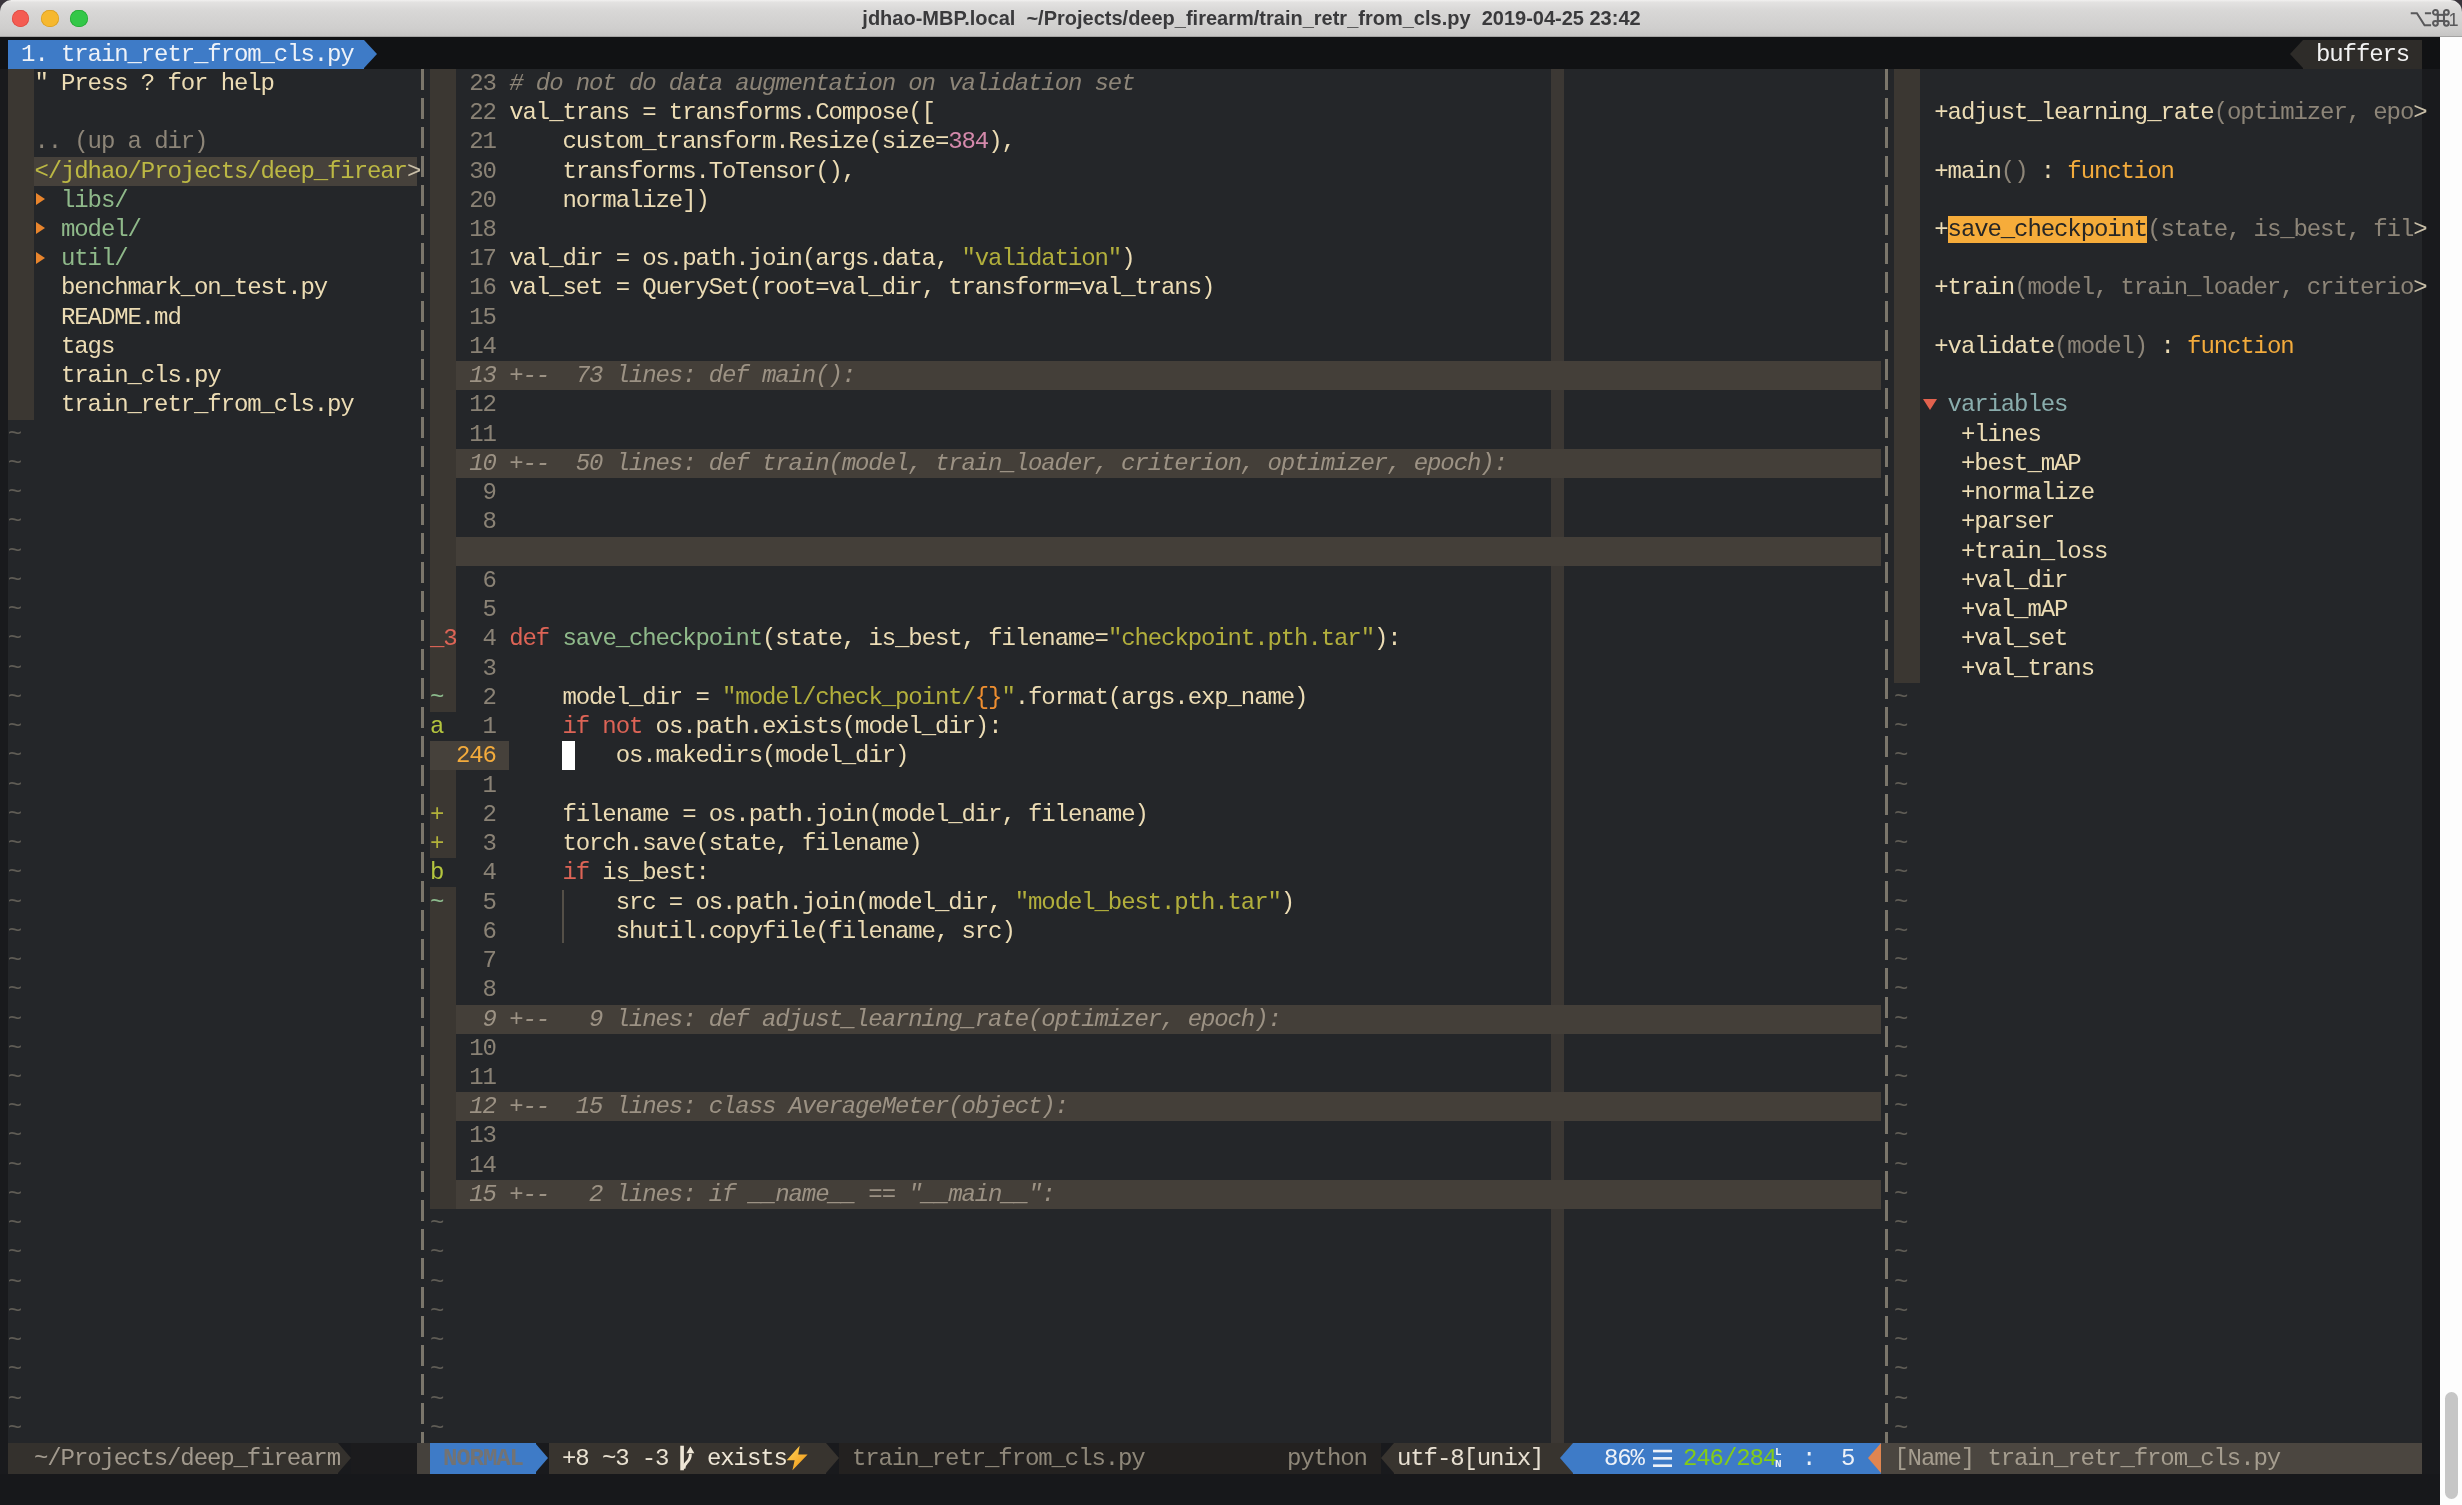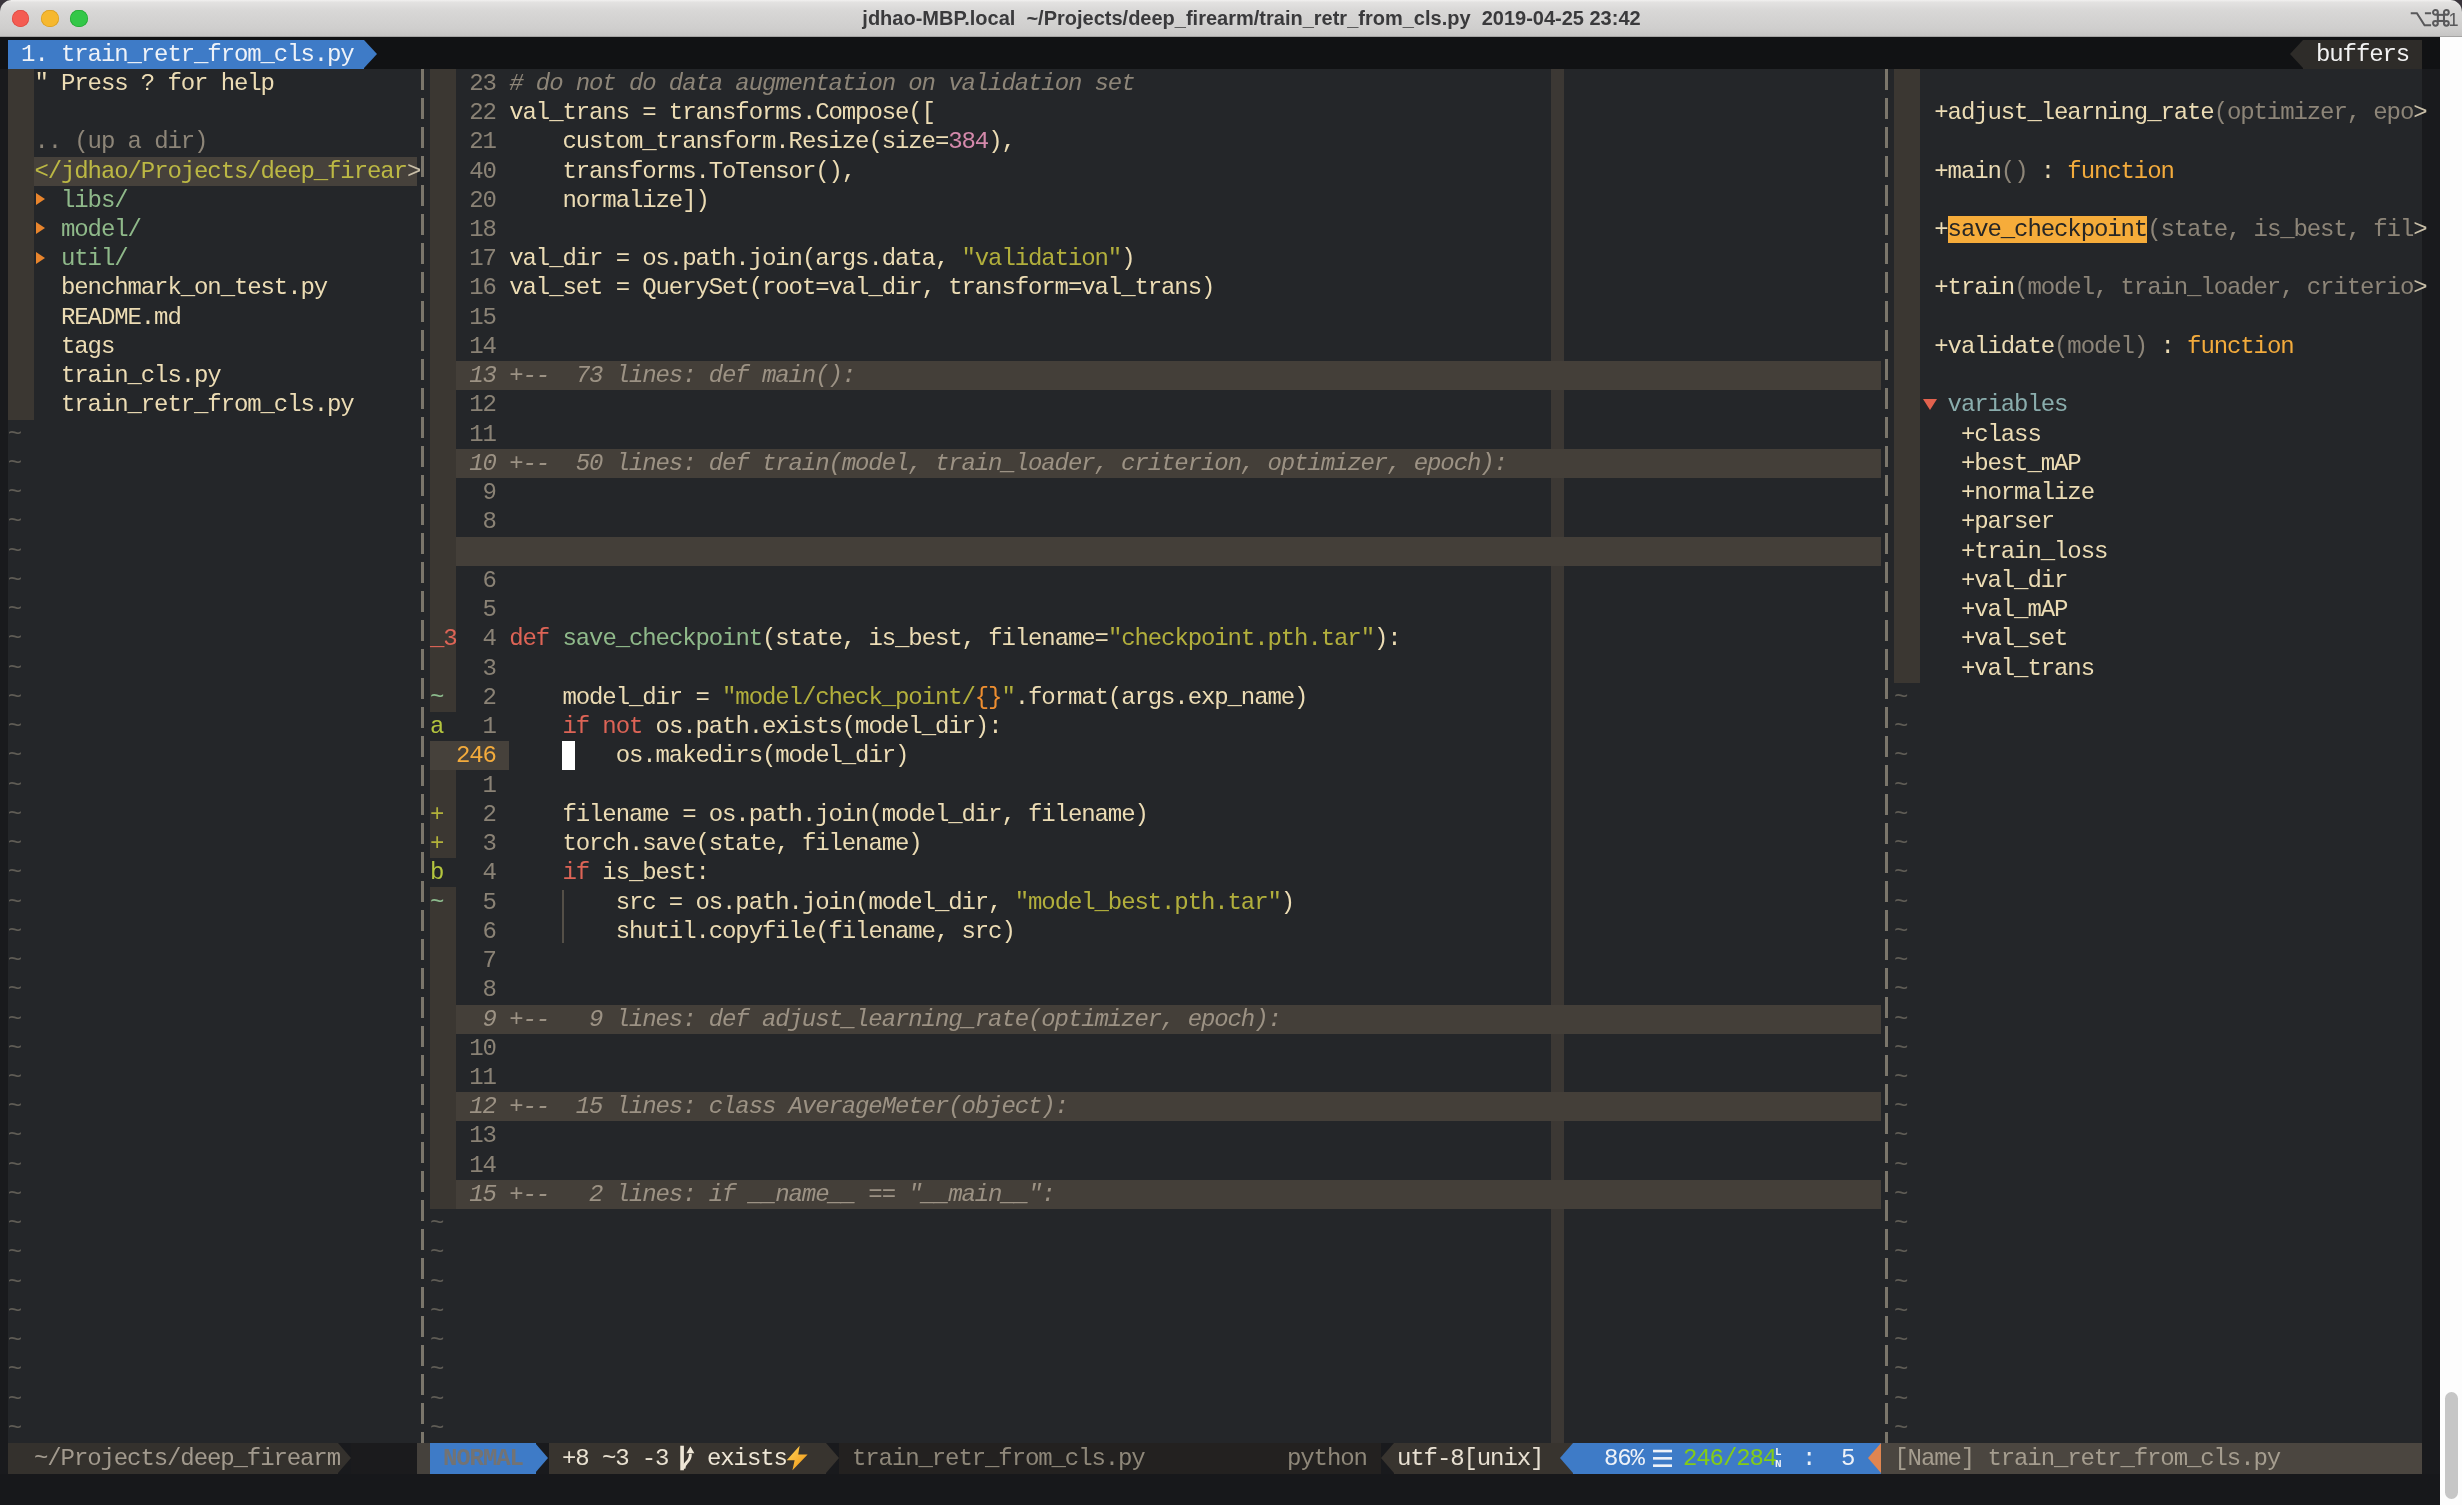--- a/index.html
+++ b/index.html
@@ -120,21 +120,21 @@
 <div class="r " style="left:7.8px;top:1238px"><span class="ti">~</span></div>
 <div class="r " style="left:7.8px;top:1268px"><span class="ti">~</span></div>
 <div class="r " style="left:7.8px;top:1297px"><span class="ti">~</span></div>
 <div class="r " style="left:7.8px;top:1326px"><span class="ti">~</span></div>
 <div class="r " style="left:7.8px;top:1355px"><span class="ti">~</span></div>
 <div class="r " style="left:7.8px;top:1385px"><span class="ti">~</span></div>
 <div class="r " style="left:7.8px;top:1414px"><span class="ti">~</span></div>
 <div class="r " style="left:456px;top:69px"><span class="ln"> 23</span> <span class="cm"># do not do data augmentation on validation set</span></div>
 <div class="r " style="left:456px;top:98px"><span class="ln"> 22</span> val_trans = transforms.Compose([</div>
 <div class="r " style="left:456px;top:127px"><span class="ln"> 21</span>     custom_transform.Resize(size=<span class="pu">384</span>),</div>
-<div class="r " style="left:456px;top:157px"><span class="ln"> 40</span>     transforms.ToTensor(),</div>
+<div class="r " style="left:456px;top:157px"><span class="ln"> 30</span>     transforms.ToTensor(),</div>
 <div class="r " style="left:456px;top:186px"><span class="ln"> 20</span>     normalize])</div>
 <div class="r " style="left:456px;top:215px"><span class="ln"> 18</span> </div>
 <div class="r " style="left:456px;top:244px"><span class="ln"> 17</span> val_dir = os.path.join(args.data, <span class="ol">"validation"</span>)</div>
 <div class="r " style="left:456px;top:273px"><span class="ln"> 16</span> val_set = QuerySet(root=val_dir, transform=val_trans)</div>
 <div class="r " style="left:456px;top:303px"><span class="ln"> 15</span> </div>
 <div class="r " style="left:456px;top:332px"><span class="ln"> 14</span> </div>
 <div class="r " style="left:456px;top:361px"><span class="fo"> 13 +--  73 lines: def main():</span></div>
 <div class="r " style="left:456px;top:390px"><span class="ln"> 12</span> </div>
 <div class="r " style="left:456px;top:420px"><span class="ln"> 11</span> </div>
 <div class="r " style="left:456px;top:449px"><span class="fo"> 10 +--  50 lines: def train(model, train_loader, criterion, optimizer, epoch):</span></div>
@@ -178,21 +178,21 @@
 <div class="s" style="left:430px;top:858px;color:#b4c53e">b</div>
 <div class="s" style="left:430px;top:888px;color:#8cba8c">~</div>
 <div class="a" style="left:562px;top:741px;width:13px;height:29px;background:#ffffff"></div>
 <div class="r " style="left:1921px;top:98px"> +adjust_learning_rate<span class="gr">(optimizer, epo</span><span class="mk">&gt;</span></div>
 <div class="r " style="left:1921px;top:157px"> +main<span class="gr">()</span> : <span class="ye">function</span></div>
 <div class="r " style="left:1921px;top:215px"> +<span style="background:#f6ac3a;color:#262626">save_checkpoint</span><span class="gr">(state, is_best, fil</span><span class="mk">&gt;</span></div>
 <div class="r " style="left:1921px;top:273px"> +train<span class="gr">(model, train_loader, criterio</span><span class="mk">&gt;</span></div>
 <div class="r " style="left:1921px;top:332px"> +validate<span class="gr">(model)</span> : <span class="ye">function</span></div>
 <div class="r " style="left:1921px;top:390px">  <span class="te">variables</span></div>
 <div class="a" style="left:1923px;top:399px;width:0;height:0;border-left:7px solid transparent;border-right:7px solid transparent;border-top:11px solid #e2624e"></div>
-<div class="r " style="left:1921px;top:420px">   +class</div>
+<div class="r " style="left:1921px;top:420px">   +lines</div>
 <div class="r " style="left:1921px;top:449px">   +best_mAP</div>
 <div class="r " style="left:1921px;top:478px">   +normalize</div>
 <div class="r " style="left:1921px;top:507px">   +parser</div>
 <div class="r " style="left:1921px;top:537px">   +train_loss</div>
 <div class="r " style="left:1921px;top:566px">   +val_dir</div>
 <div class="r " style="left:1921px;top:595px">   +val_mAP</div>
 <div class="r " style="left:1921px;top:624px">   +val_set</div>
 <div class="r " style="left:1921px;top:654px">   +val_trans</div>
 <div class="r " style="left:1894px;top:683px"><span class="ti">~</span></div>
 <div class="r " style="left:1894px;top:712px"><span class="ti">~</span></div>

